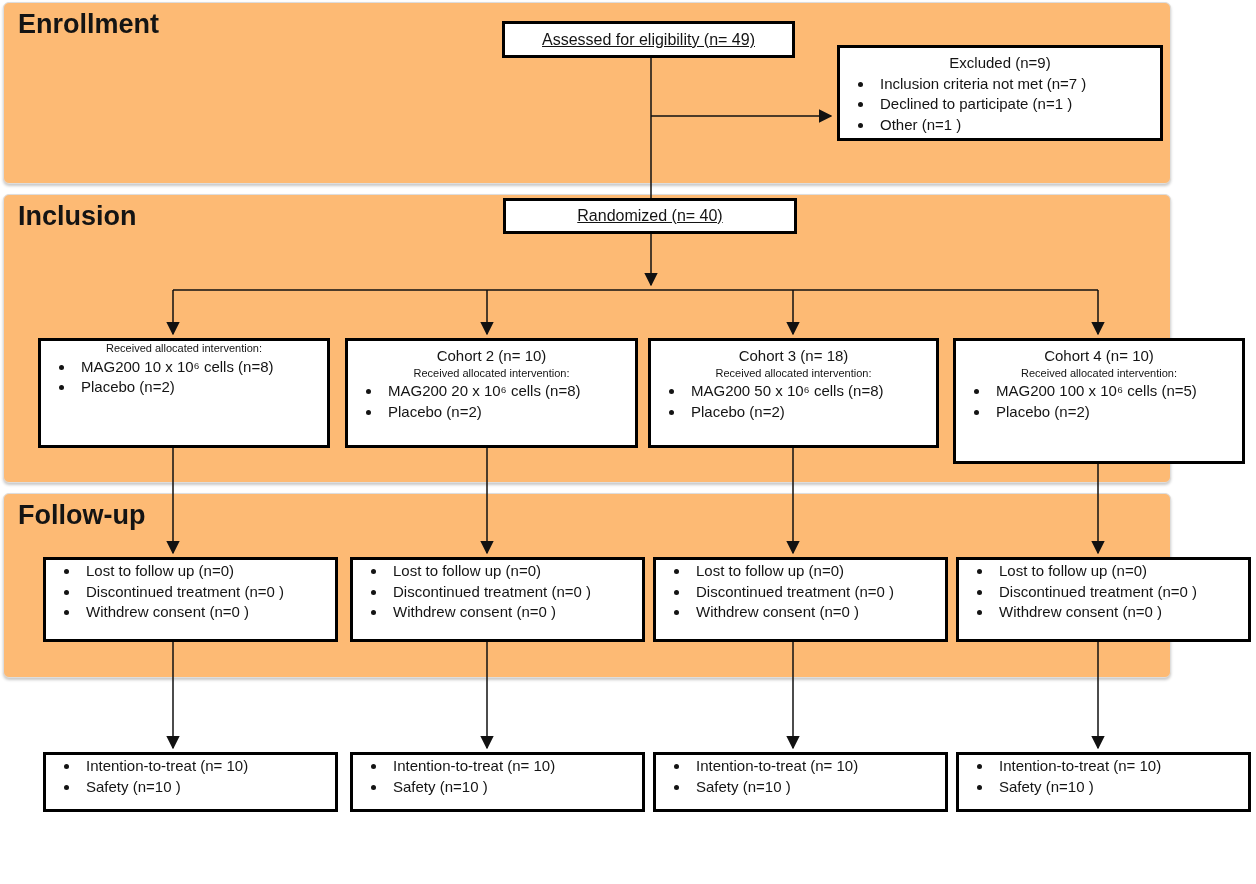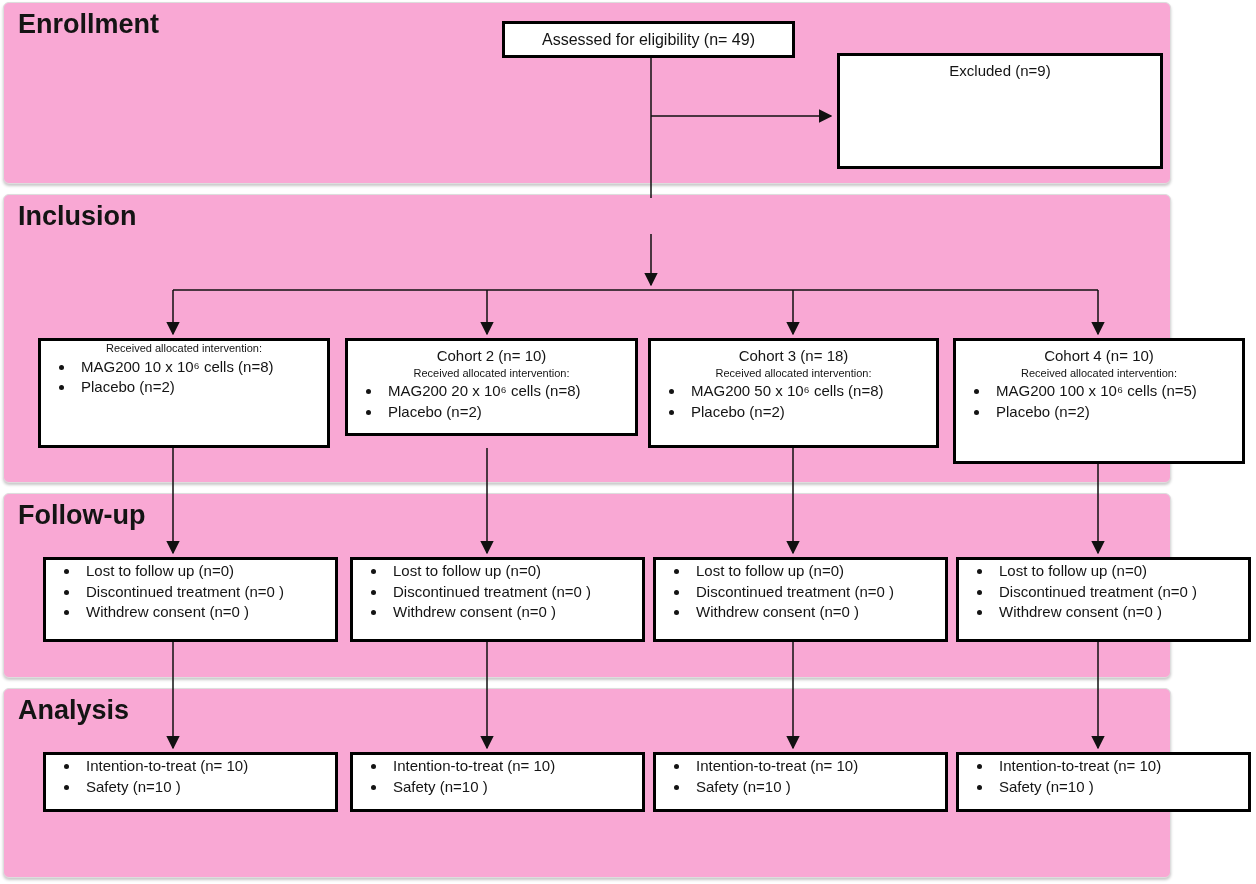--- a/index.html
+++ b/index.html
@@ -13,21 +13,21 @@
     position: relative;
     width: 1256px;
     height: 884px;
     overflow: hidden;
     background: #ffffff;
   }
   .band {
     position: absolute;
     left: 3px;
     width: 1168px;
-    background: #f9a8d4;
+    background: #fdba74;
     border: 1px solid #dddddd;
     border-radius: 6px;
     box-shadow: 0 2px 3px rgba(0,0,0,0.22);
     box-sizing: border-box;
   }
   .band-label {
     position: absolute;
     top: 6px;
     left: 14px;
     font-size: 27px;
@@ -39,20 +39,21 @@
     background: #ffffff;
     border: 3px solid #000000;
     box-sizing: border-box;
     color: #141414;
   }
   .center-box {
     display: flex;
     align-items: center;
     justify-content: center;
     font-size: 16px;
+    text-decoration: underline;
   }
   .box-title {
     text-align: center;
     font-size: 15px;
     line-height: 1.32;
     margin-top: 5px;
   }
   .box-subtitle {
     text-align: center;
     font-size: 11px;
@@ -81,23 +82,20 @@
 <div class="stage">
 
   <div class="band" style="top:2px; height:182px;">
     <div class="band-label">Enrollment</div>
   </div>
   <div class="band" style="top:194px; height:289px;">
     <div class="band-label">Inclusion</div>
   </div>
   <div class="band" style="top:493px; height:185px;">
     <div class="band-label">Follow-up</div>
-  </div>
-  <div class="band" style="top:688px; height:190px;">
-    <div class="band-label">Analysis</div>
   </div>
 
   <svg class="arrow-layer" width="1256" height="884" viewBox="0 0 1256 884">
     <defs>
       <marker id="arrow" viewBox="0 0 10 10" refX="9" refY="5" markerWidth="9" markerHeight="9" orient="auto-start-reverse">
         <path d="M0,0 L10,5 L0,10 z" fill="#111111"></path>
       </marker>
     </defs>
     <g stroke="#111111" stroke-width="1.5" fill="none">
 
@@ -122,33 +120,41 @@
       <line x1="487" y1="642" x2="487" y2="748" marker-end="url(#arrow)"></line>
       <line x1="793" y1="642" x2="793" y2="748" marker-end="url(#arrow)"></line>
       <line x1="1098" y1="642" x2="1098" y2="748" marker-end="url(#arrow)"></line>
     </g>
   </svg>
 
   <div class="box center-box" style="left:502px; top:21px; width:293px; height:37px;">
     <span>Assessed for eligibility (n= 49)</span>
   </div>
 
-  <div class="box" style="left:837px; top:53px; width:326px; height:116px;">
+  <div class="box" style="left:837px; top:45px; width:326px; height:96px;">
     <div class="box-title">Excluded (n=9)</div>
-  </div>
-
+    <ul>
+      <li>Inclusion criteria not met (n=7 )</li>
+      <li>Declined to participate (n=1 )</li>
+      <li>Other (n=1 )</li>
+    </ul>
+  </div>
+
+  <div class="box center-box" style="left:503px; top:198px; width:294px; height:36px;">
+    <span>Randomized (n= 40)</span>
+  </div>
 
   <div class="box" style="left:38px; top:338px; width:292px; height:110px;">
     <div class="box-subtitle">Received allocated intervention:</div>
     <ul>
       <li>MAG200 10 x 10⁶ cells (n=8)</li>
       <li>Placebo (n=2)</li>
     </ul>
   </div>
-  <div class="box" style="left:345px; top:338px; width:293px; height:98px;">
+  <div class="box" style="left:345px; top:338px; width:293px; height:110px;">
     <div class="box-title">Cohort 2 (n= 10)</div>
     <div class="box-subtitle">Received allocated intervention:</div>
     <ul>
       <li>MAG200 20 x 10⁶ cells (n=8)</li>
       <li>Placebo (n=2)</li>
     </ul>
   </div>
   <div class="box" style="left:648px; top:338px; width:291px; height:110px;">
     <div class="box-title">Cohort 3 (n= 18)</div>
     <div class="box-subtitle">Received allocated intervention:</div>

